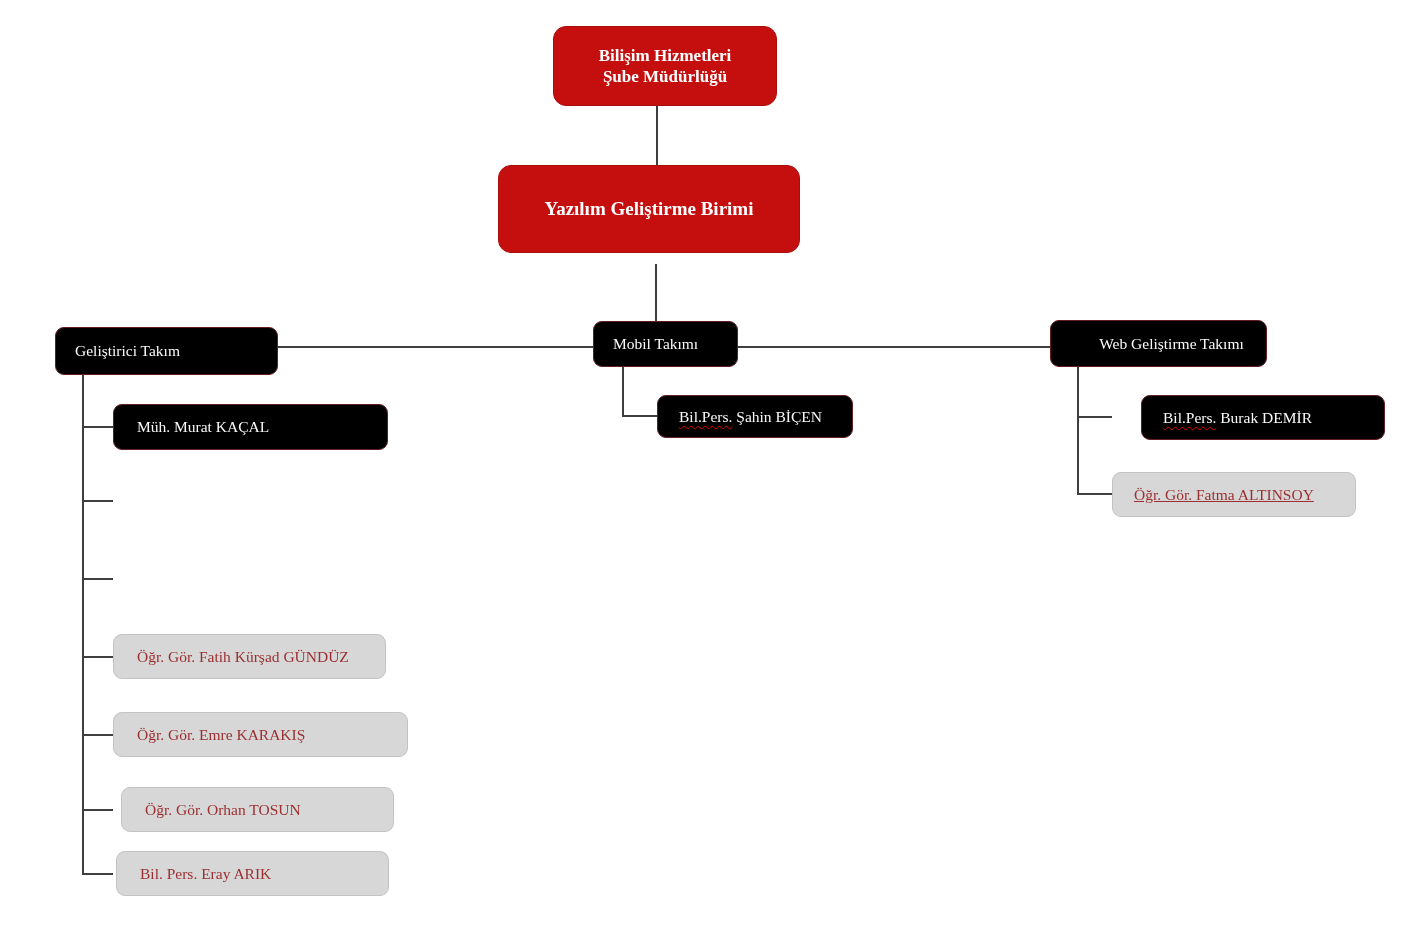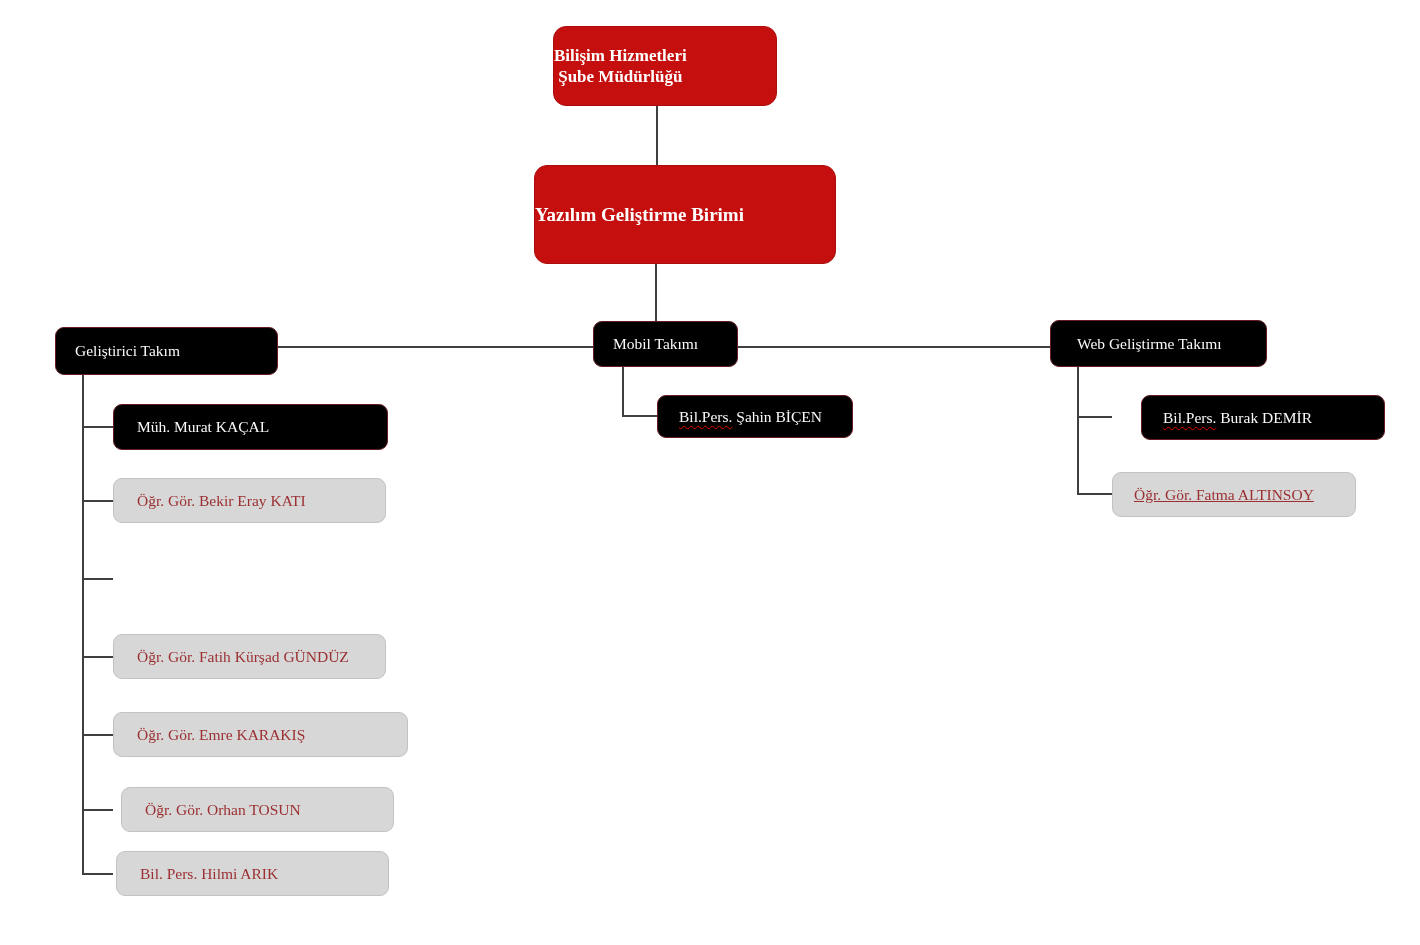--- a/index.html
+++ b/index.html
@@ -6,21 +6,21 @@
   #canvas {
     position:relative; width:1420px; height:945px; background:#ffffff;
     overflow:hidden; font-family:"Liberation Serif","DejaVu Serif",serif;
   }
   .node {
     position:absolute; display:flex; align-items:center;
     box-sizing:border-box; border-radius:9px; line-height:1.25;
   }
   .node.red {
     background:#c50f0e; border:1px solid #aa0d0c; color:#ffffff;
-    text-align:center; font-weight:bold;
+    justify-content:center; text-align:center; font-weight:bold;
     border-radius:13px;
   }
   .node.maroon {
     background:#000000; border:1px solid #651d21; color:#fbf9f9;
   }
   .node.gray {
     background:#d7d7d7; border:1px solid #c3c3c3; color:#9b2f31;
   }
   .pad { padding-left:19px; }
   .line { position:absolute; background:#3f3f3f; }
@@ -62,53 +62,50 @@
   <div class="line" style="left:1077px; top:416px; width:35px; height:2px;"></div>
   <div class="line" style="left:1077px; top:493px; width:35px; height:2px;"></div>
 
   <div class="node red fs-root" style="left:553px; top:26px; width:224px; height:80px;">
     <div>
       <div>Bilişim Hizmetleri</div>
       <div>Şube Müdürlüğü</div>
     </div>
   </div>
 
-  <div class="node red fs-unit" style="left:534px; top:165px; width:302px; height:99px;">
+  <div class="node red fs-unit" style="left:498px; top:165px; width:302px; height:88px;">
     <span>Yazılım Geliştirme Birimi</span>
   </div>
 
   <div class="node maroon pad fs-team" style="left:55px; top:327px; width:223px; height:48px;">
     <span>Geliştirici Takım</span>
   </div>
 
   <div class="node maroon pad fs-team" style="left:593px; top:321px; width:145px; height:46px;">
     <span>Mobil Takımı</span>
   </div>
 
-  <div class="node maroon fs-team" style="left:1050px; top:320px; width:217px; height:47px; padding-left:26px;">
+  <div class="node maroon fs-team" style="left:1050px; top:320px; width:217px; height:47px; padding-left:26px;justify-content:center;">
     <span>Web Geliştirme Takımı</span>
   </div>
 
   <div class="node maroon pad fs-member" style="left:113px; top:404px; width:275px; height:46px;">
     <span>Müh. Murat KAÇAL</span>
-  </div>
-  <div class="node gray pad fs-member" style="left:113px; top:478px; width:273px; height:45px;">
-    <span>Öğr. Gör. Bekir Eray KATI</span>
   </div>
   <div class="node gray pad fs-member" style="left:113px; top:634px; width:273px; height:45px;">
     <span>Öğr. Gör. Fatih Kürşad GÜNDÜZ</span>
   </div>
   <div class="node gray pad fs-member" style="left:113px; top:712px; width:295px; height:45px;">
     <span>Öğr. Gör. Emre KARAKIŞ</span>
   </div>
   <div class="node gray pad fs-member" style="left:121px; top:787px; width:273px; height:45px;">
     <span>Öğr. Gör. Orhan TOSUN</span>
   </div>
   <div class="node gray pad fs-member" style="left:116px; top:851px; width:273px; height:45px;">
-    <span>Bil. Pers. Hilmi ARIK</span>
+    <span>Bil. Pers. Eray ARIK</span>
   </div>
 
   <div class="node maroon fs-member" style="left:657px; top:395px; width:196px; height:43px; padding-left:21px;">
     <span>
       <span class="squiggle">Bil.Pers.</span><span> Şahin BİÇEN</span>
     </span>
   </div>
 
   <div class="node maroon fs-member" style="left:1141px; top:395px; width:244px; height:45px; padding-left:21px;">
     <span>

